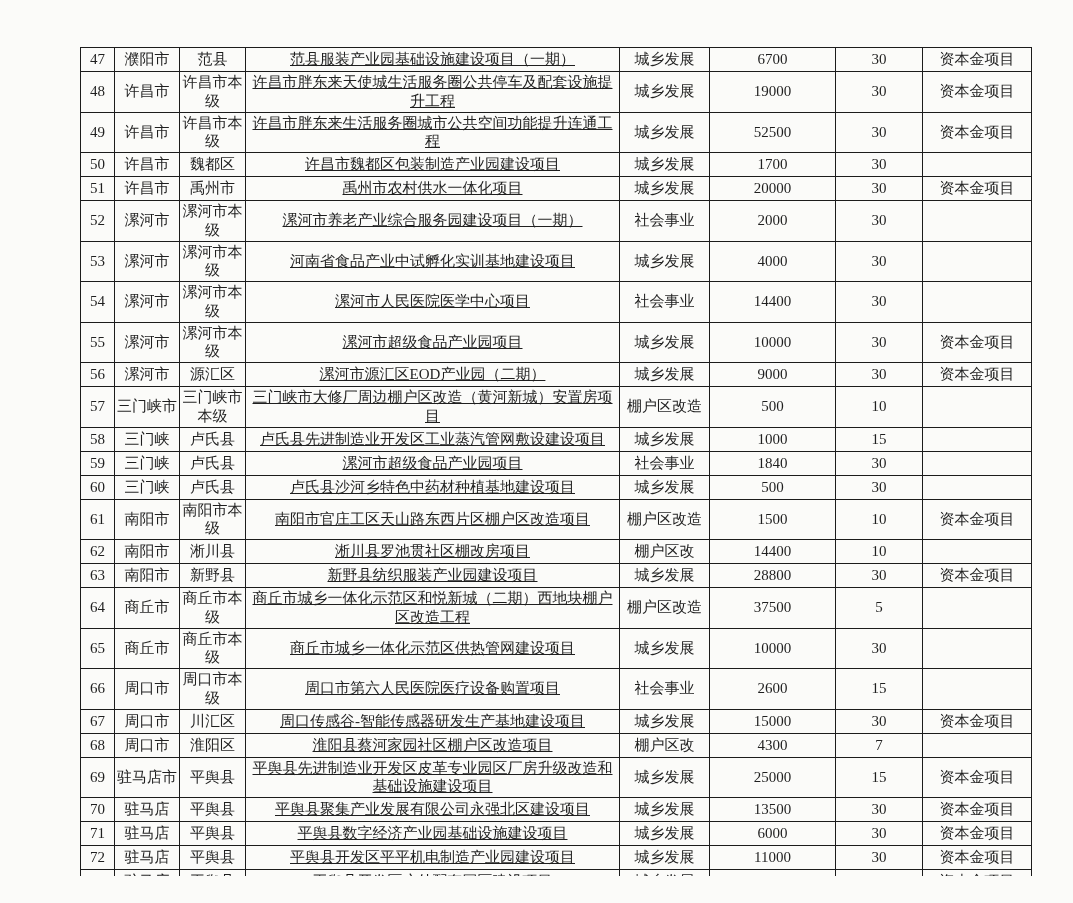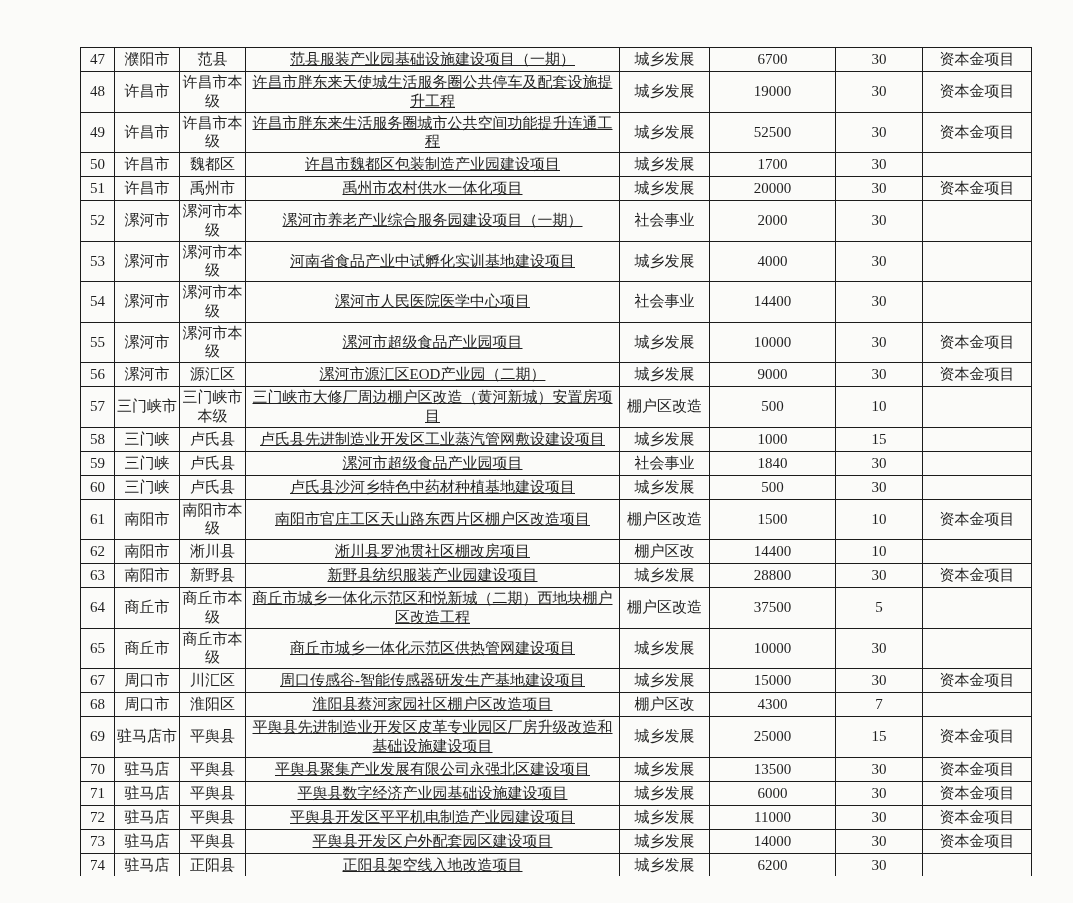--- a/index.html
+++ b/index.html
@@ -252,20 +252,30 @@
     <td class="c-no">65</td>
     <td class="c-city">商丘市</td>
     <td class="c-district">商丘市本级</td>
     <td class="c-project">商丘市城乡一体化示范区供热管网建设项目</td>
     <td class="c-category">城乡发展</td>
     <td class="c-amount">10000</td>
     <td class="c-ratio">30</td>
     <td class="c-note"></td>
   </tr>
         <tr>
+    <td class="c-no">66</td>
+    <td class="c-city">周口市</td>
+    <td class="c-district">周口市本级</td>
+    <td class="c-project">周口市第六人民医院医疗设备购置项目</td>
+    <td class="c-category">社会事业</td>
+    <td class="c-amount">2600</td>
+    <td class="c-ratio">15</td>
+    <td class="c-note"></td>
+  </tr>
+        <tr>
     <td class="c-no">67</td>
     <td class="c-city">周口市</td>
     <td class="c-district">川汇区</td>
     <td class="c-project">周口传感谷-智能传感器研发生产基地建设项目</td>
     <td class="c-category">城乡发展</td>
     <td class="c-amount">15000</td>
     <td class="c-ratio">30</td>
     <td class="c-note">资本金项目</td>
   </tr>
         <tr>

